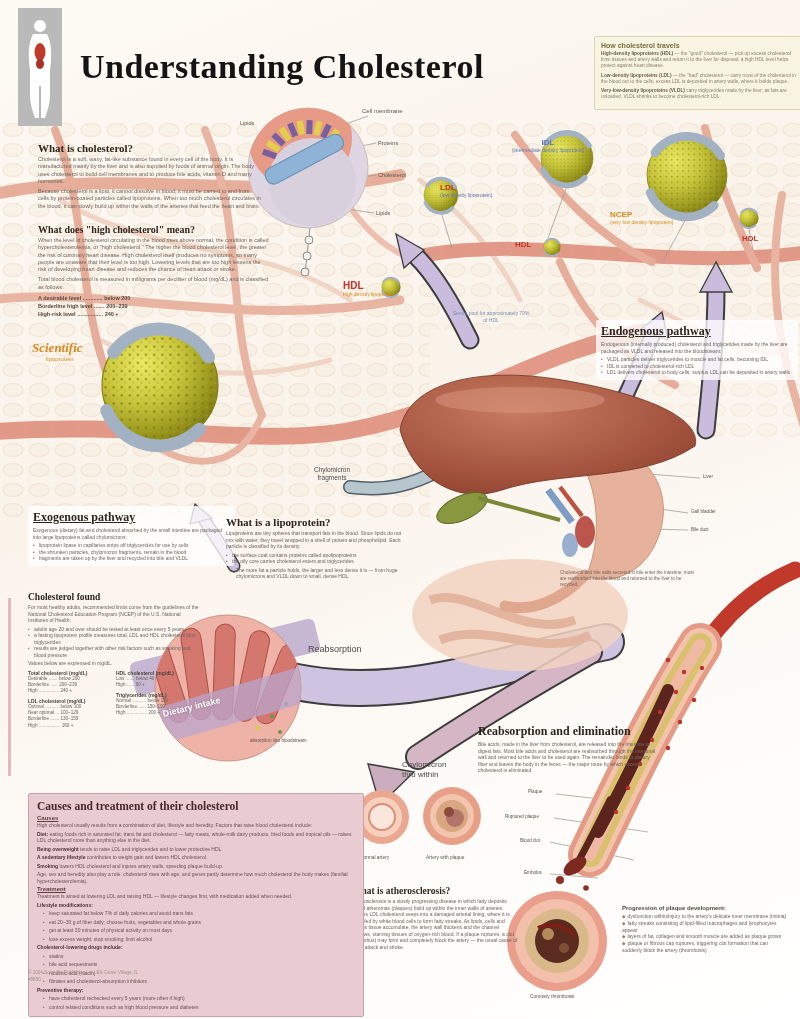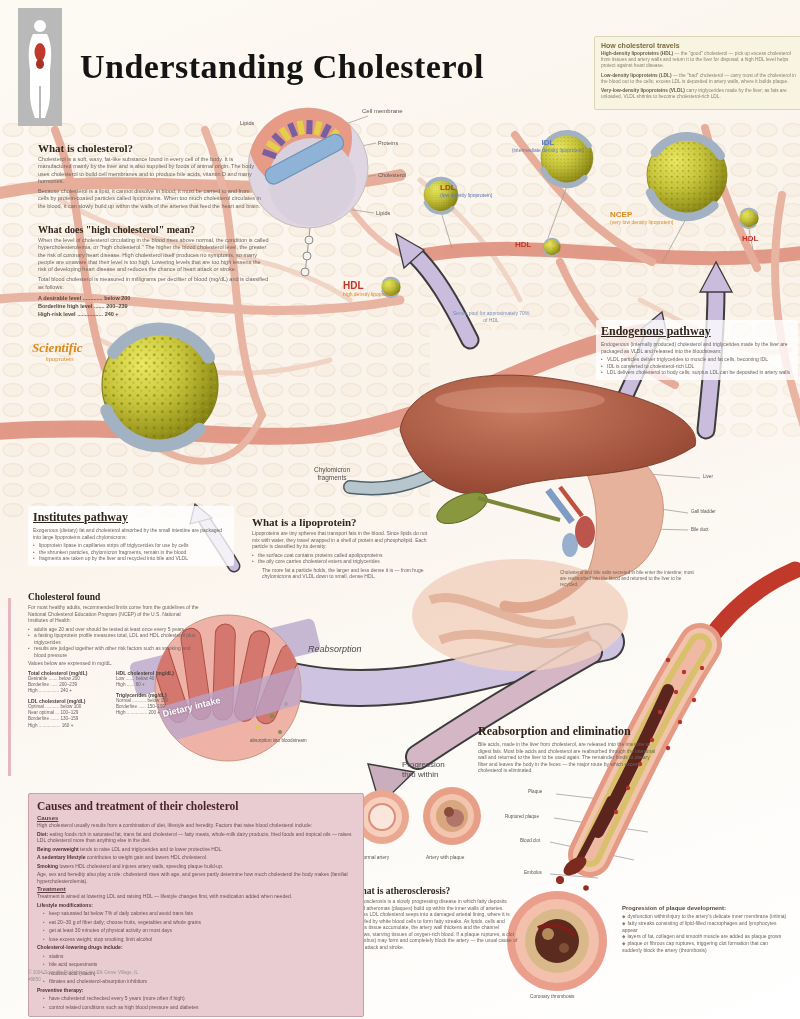--- a/index.html
+++ b/index.html
@@ -359,32 +359,32 @@
     <div class="sec-h sm uline">Endogenous pathway</div>
     <div class="tiny">
       <p style="margin:0 0 2px 0;">Endogenous (internally produced) cholesterol and triglycerides made by the liver are packaged as VLDL and released into the bloodstream:</p>
       <div class="bullet">VLDL particles deliver triglycerides to muscle and fat cells, becoming IDL</div>
       <div class="bullet">IDL is converted to cholesterol-rich LDL</div>
       <div class="bullet">LDL delivers cholesterol to body cells; surplus LDL can be deposited in artery walls</div>
     </div>
   </div>
 
   <div class="abs boxed" style="left:28px;top:506px;width:196px;">
-    <div class="sec-h sm uline">Institutes pathway</div>
+    <div class="sec-h sm uline">Exogenous pathway</div>
     <div class="tiny">
       <p style="margin:0 0 2px 0;">Exogenous (dietary) fat and cholesterol absorbed by the small intestine are packaged into large lipoproteins called chylomicrons:</p>
       <div class="bullet">lipoprotein lipase in capillaries strips off triglycerides for use by cells</div>
       <div class="bullet">the shrunken particles, chylomicron fragments, remain in the blood</div>
       <div class="bullet">fragments are taken up by the liver and recycled into bile and VLDL</div>
     </div>
   </div>
 
   <div class="abs" style="left:302px;top:466px;width:60px;font-size:6.5px;color:#4c4c4c;text-align:center;line-height:1.25;">Chylomicron fragments</div>
 
-  <div class="abs" style="left:252px;top:516px;width:182px;">
+  <div class="abs" style="left:226px;top:516px;width:182px;">
     <div class="sec-h">What is a lipoprotein?</div>
     <div class="tiny">
       <p style="margin:0 0 2px 0;">Lipoproteins are tiny spheres that transport fats in the blood. Since lipids do not mix with water, they travel wrapped in a shell of protein and phospholipid. Each particle is classified by its density:</p>
       <div class="bullet">the surface coat contains proteins called apolipoproteins</div>
       <div class="bullet">the oily core carries cholesterol esters and triglycerides</div>
       <p style="margin:2px 0 0 10px;">The more fat a particle holds, the larger and less dense it is — from huge chylomicrons and VLDL down to small, dense HDL.</p>
     </div>
   </div>
 
   <div class="abs" style="left:28px;top:592px;width:172px;">
@@ -413,25 +413,25 @@
         <div class="mini-r">Low ....... below 40</div>
         <div class="mini-r">High ...... 60 +</div>
         <div class="mini-h" style="margin-top:4px;">Triglycerides (mg/dL)</div>
         <div class="mini-r">Normal ........... below 150</div>
         <div class="mini-r">Borderline ...... 150–199</div>
         <div class="mini-r">High ................ 200 +</div>
       </div>
     </div>
   </div>
 
-  <div class="abs" style="left:308px;top:644px;font-size:9px;color:#4a4a4a;font-style:italic;">Reabsorption</div>
+  <div class="abs" style="left:308px;top:644px;font-size:9px;color:#4a4a4a;">Reabsorption</div>
   <div class="abs wht" style="left:162px;top:702px;transform:rotate(-14deg);">Dietary intake</div>
   <div class="abs" style="left:250px;top:738px;width:58px;font-size:4.6px;color:#5c554e;line-height:1.25;">absorption into bloodstream</div>
   <div class="abs" style="left:402px;top:760px;font-size:8px;color:#4a4a4a;line-height:1.3;">
-    <div>Progression</div>
+    <div>Chylomicron</div>
       <div>thru within</div>
   </div>
 
   <div class="abs" style="left:478px;top:700px;width:178px;margin-top:24px;">
     <div class="sec-h sm">Reabsorption and elimination</div>
     <div class="tiny">
         <p style="margin:0;">Bile acids, made in the liver from cholesterol, are released into the intestine to digest fats. Most bile acids and cholesterol are reabsorbed through the intestinal wall and returned to the liver to be used again. The remainder binds to dietary fiber and leaves the body in the feces — the major route by which excess cholesterol is eliminated.</p>
       </div>
   </div>
 

